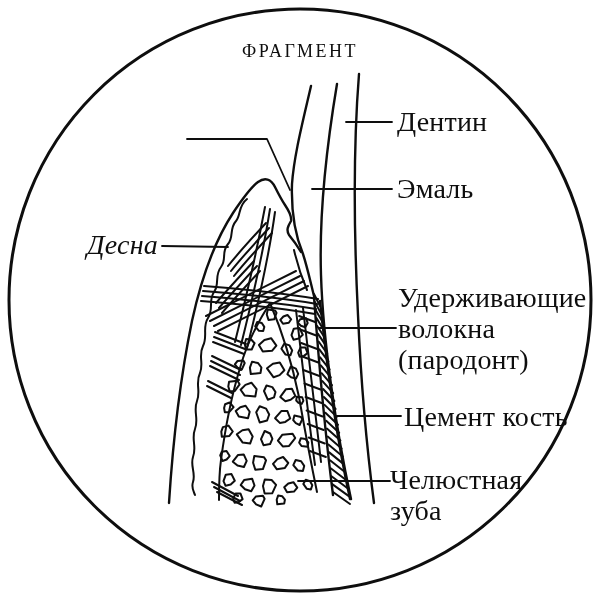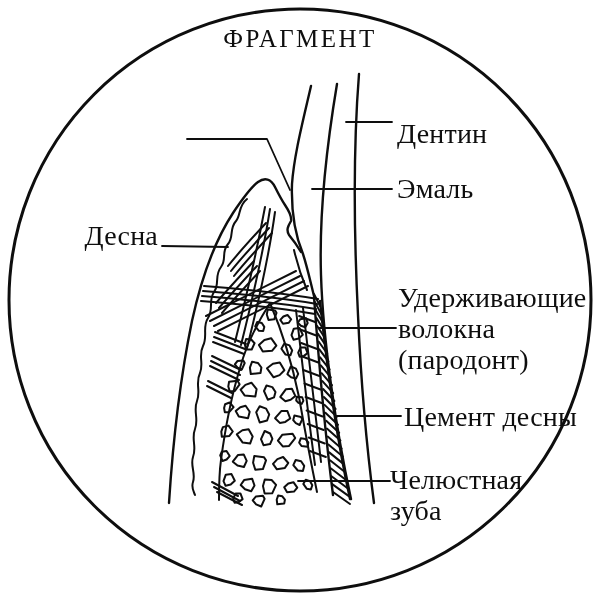--- a/index.html
+++ b/index.html
@@ -9,22 +9,22 @@
     font-family:"Liberation Serif","DejaVu Serif",serif; color:var(--ink);
     overflow:hidden;
   }
   .stage svg{position:absolute; left:0; top:0;}
   .label{
     position:absolute; white-space:pre-line; font-size:28px; line-height:31px;
     letter-spacing:.2px;
   }
   .r{text-align:right;}
   .title{
-    position:absolute; left:170px; top:25px; width:260px; text-align:center;
-    font-size:25px; letter-spacing:2.5px;
+    position:absolute; left:170px; top:41px; width:260px; text-align:center;
+    font-size:18px; letter-spacing:2.5px;
   }
   
   .ln  {fill:none; stroke:var(--ink); stroke-width:2.4; stroke-linecap:round; stroke-linejoin:round;}
   .ln3 {fill:none; stroke:var(--ink); stroke-width:3;   stroke-linecap:round;}
   .ln2 {fill:none; stroke:var(--ink); stroke-width:2;   stroke-linecap:round; stroke-linejoin:round;}
   .ld  {fill:none; stroke:var(--ink); stroke-width:1.8; stroke-linecap:round; stroke-linejoin:round;}
 </style>
 </head>
 <body>
 
@@ -184,27 +184,27 @@
       <path d="M312,189 L392,189"></path>
       <path d="M319,328 L396,328"></path>
       <path d="M337,416 L401,416"></path>
       <path d="M298,481 L390,481"></path>
     </g>
   </svg>
 
   <div class="title">ФРАГМЕНТ</div>
 
 
-  <div class="label r" style="left:58px; top:220px; width:100px;">Десна</div>
-
-  <div class="label" style="left:397px; top:106px;margin-top:12px;">Дентин</div>
+  <div class="label r" style="left:58px; top:229px; width:100px;font-style:italic;">Десна</div>
+
+  <div class="label" style="left:397px; top:106px;">Дентин</div>
 
   <div class="label" style="left:397px; top:173px;">Эмаль</div>
 
   <div class="label" style="left:398px; top:282px;">Удерживающие
 волокна
 (пародонт)</div>
 
-  <div class="label" style="left:404px; top:401px;">Цемент десны</div>
+  <div class="label" style="left:404px; top:401px;">Цемент кость</div>
 
   <div class="label" style="left:390px; top:464px;">Челюстная
 зуба</div>
 </div>
 
 </body></html>

